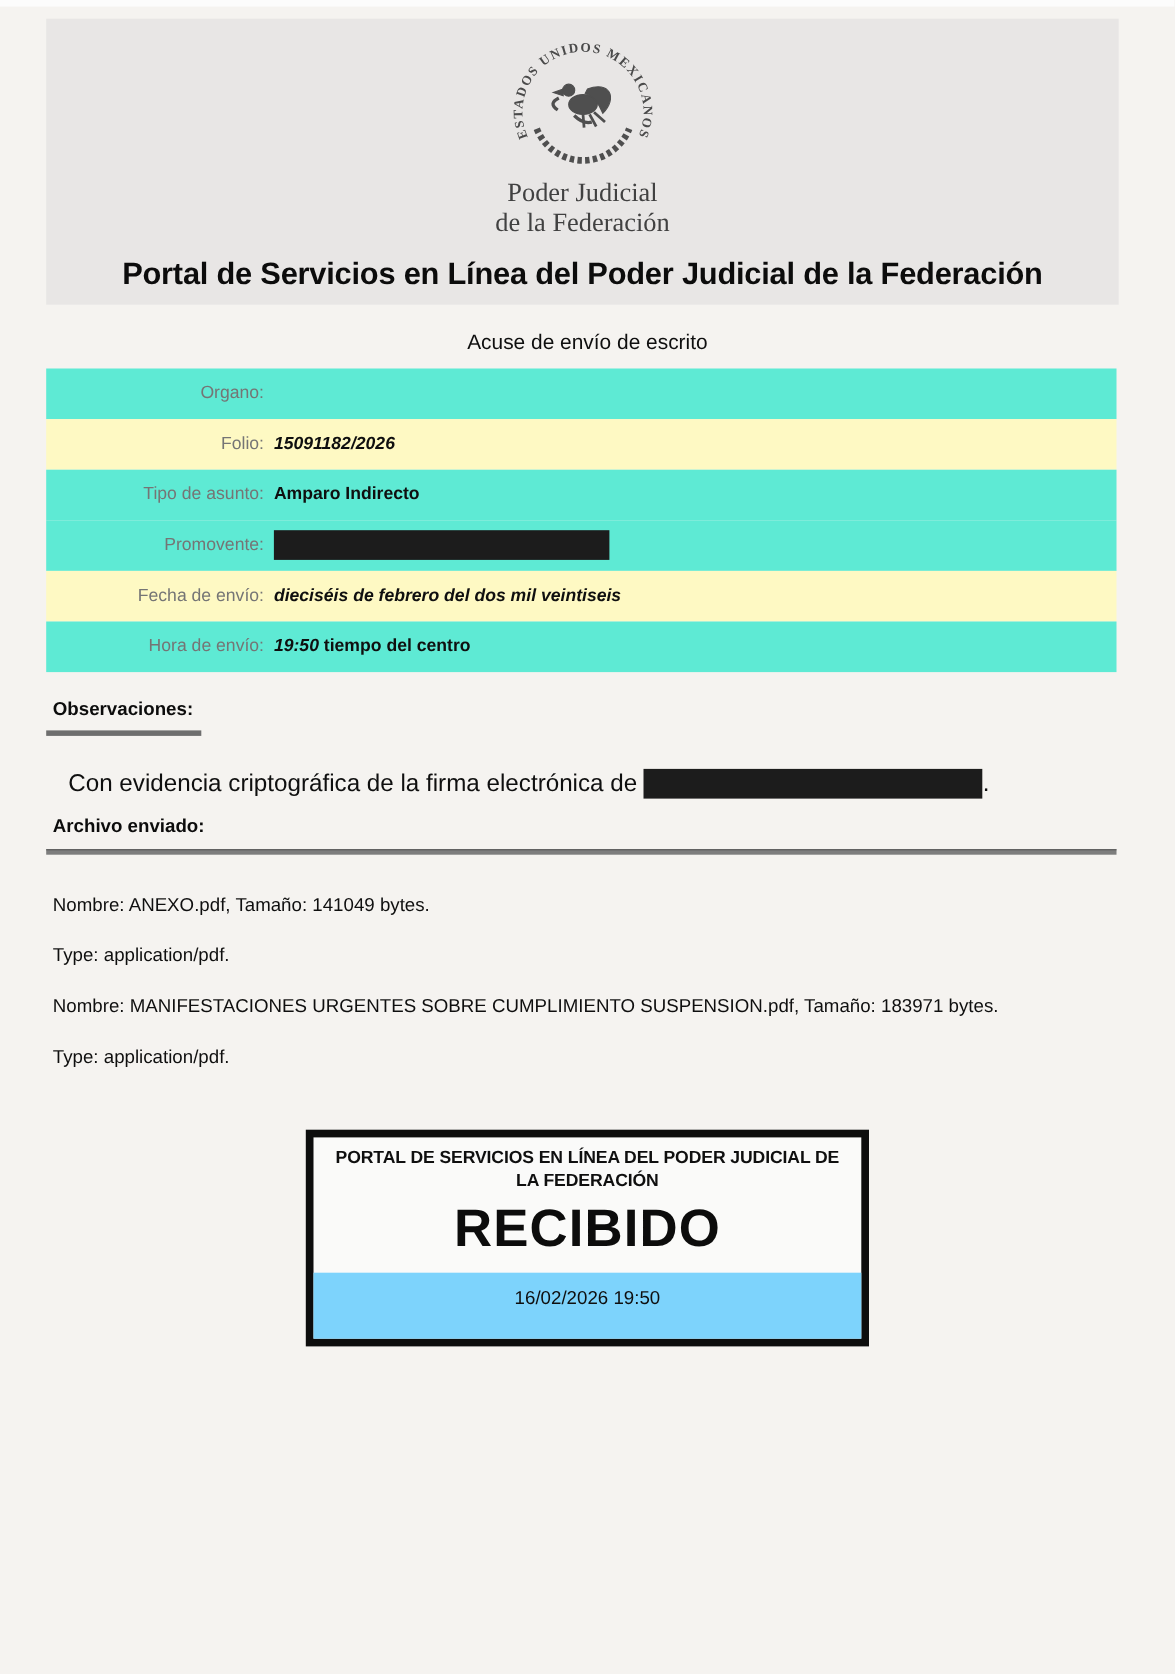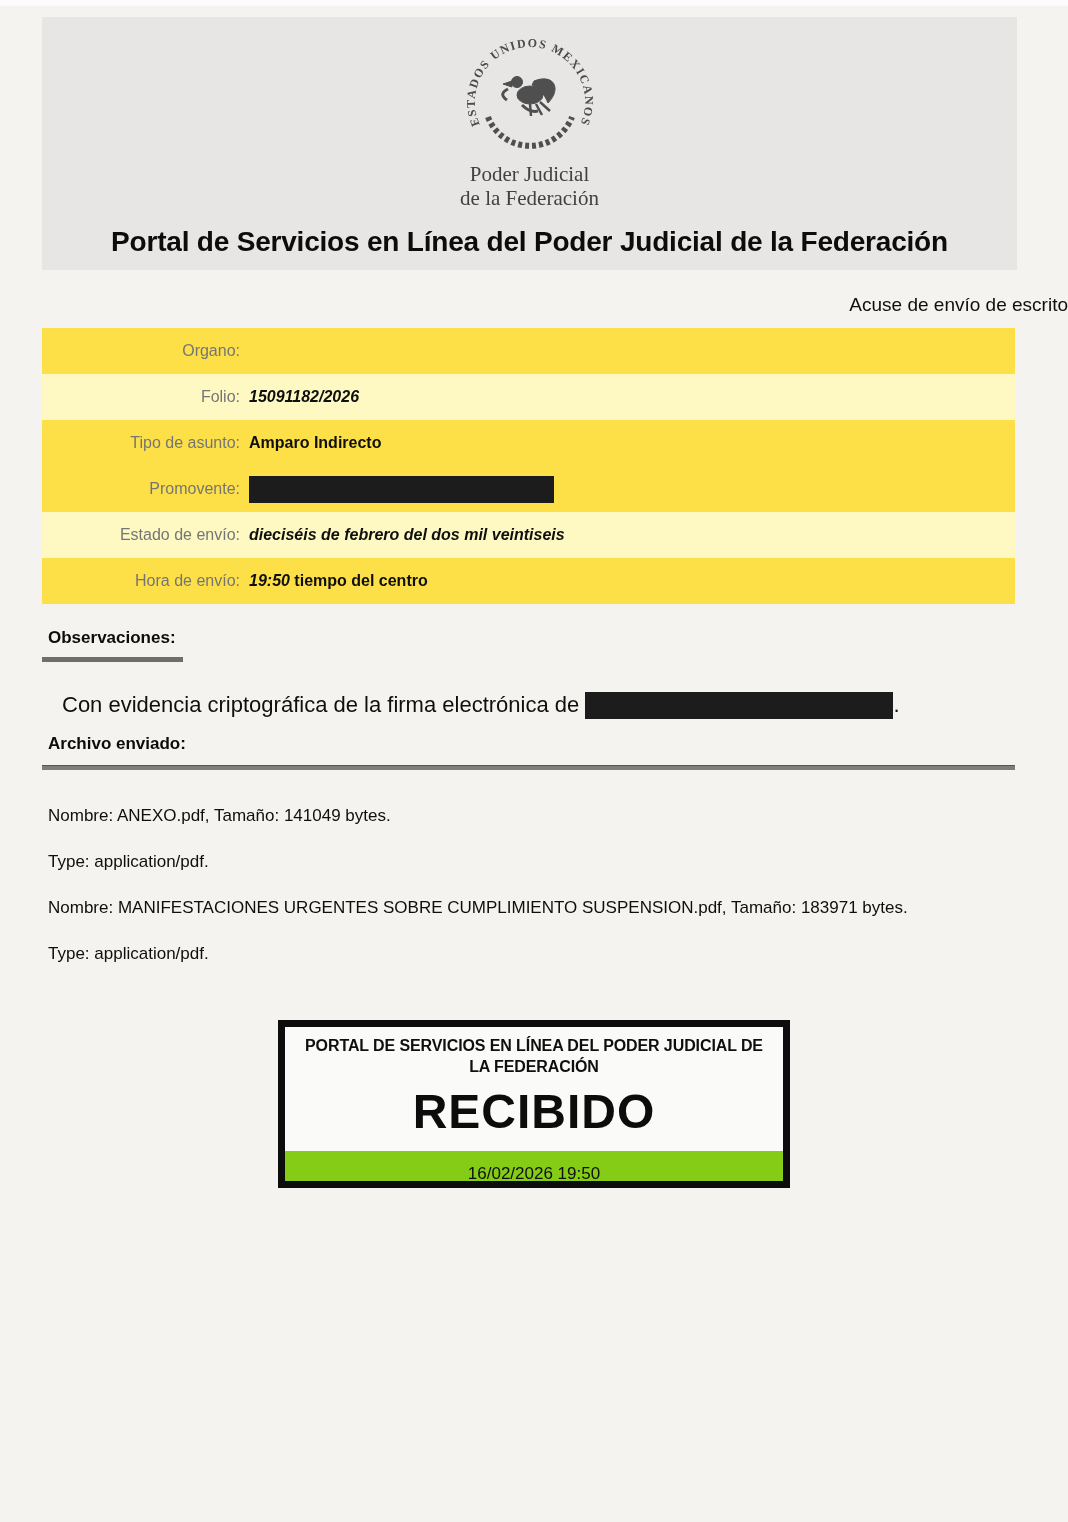--- a/index.html
+++ b/index.html
@@ -13,34 +13,34 @@
   .top-strip { height:6px; background:#fcfcfc; }
 
   
   .panel {
     width:975px; margin:11px 0 0 42px;
     background:#e8e6e5; text-align:center; padding-top:16px;
   }
   .seal-svg { display:block; margin:0 auto; }
   .org-name {
     font-family:"Liberation Serif", serif;
-    font-size:21px; line-height:1.12; color:#414141; margin-top:4px;
+    font-size:24px; line-height:1.12; color:#414141; margin-top:4px;
   }
   .main-title {
     font-size:28px; font-weight:bold; color:#0c0c0c;
     padding:16px 6px 12px 6px; letter-spacing:-0.2px;
   }
 
   
-  .subtitle { text-align:right; font-size:19px; margin-top:24px; }
+  .subtitle { text-align:center; font-size:19px; margin-top:24px; }
 
   
   .detail-table { width:973px; margin:12px 0 0 42px; }
   .d-row { display:flex; align-items:center; height:46px; background:#fef9c3; }
-  .d-row.alt { background:#fde047; }
+  .d-row.alt { background:#5eead4; }
   .d-label {
     width:207px; text-align:right; color:#757575;
     font-size:16px; flex:none; padding-right:9px;
   }
   .d-value { font-size:16px; font-weight:bold; color:#0f0f0f; }
   .italic { font-style:italic; }
   .redaction { display:inline-block; background:#1c1c1c; vertical-align:middle; }
   .redaction.prom { width:305px; height:27px; }
   .redaction.sig  { width:308px; height:27px; vertical-align:-7px; }
 
@@ -63,21 +63,21 @@
   }
   .stamp-title {
     font-size:16px; font-weight:bold; line-height:1.3;
     padding:9px 12px 0 12px; letter-spacing:-0.1px;
   }
   .stamp-status {
     font-size:48px; font-weight:bold; letter-spacing:1px;
     margin:6px 0 12px 0; color:#0c0c0c;
   }
   .stamp-datebar {
-    background:#84cc16; height:30px; line-height:46px; font-size:17px;
+    background:#7dd3fc; height:60px; line-height:46px; font-size:17px;
   }
 </style>
 </head>
 <body>
 
 <div class="page">
   <div class="top-strip"></div>
 
   <div class="panel">
     <svg class="seal-svg" width="148" height="126" viewBox="0 0 148 126" aria-hidden="true">
@@ -122,21 +122,21 @@
       <div class="d-label">Tipo de asunto:</div>
       <div class="d-value">Amparo Indirecto</div>
     </div>
     <div class="d-row alt">
       <div class="d-label">Promovente:</div>
       <div class="d-value">
         <span class="redaction prom"></span>
       </div>
     </div>
     <div class="d-row">
-      <div class="d-label">Estado de envío:</div>
+      <div class="d-label">Fecha de envío:</div>
       <div class="d-value italic">dieciséis de febrero del dos mil veintiseis</div>
     </div>
     <div class="d-row alt">
       <div class="d-label">Hora de envío:</div>
       <div class="d-value"><span class="italic">19:50</span><span> tiempo del centro</span></div>
     </div>
   </div>
 
   <div class="section-heading obs-heading">Observaciones:</div>
   <div class="obs-underline"></div>

